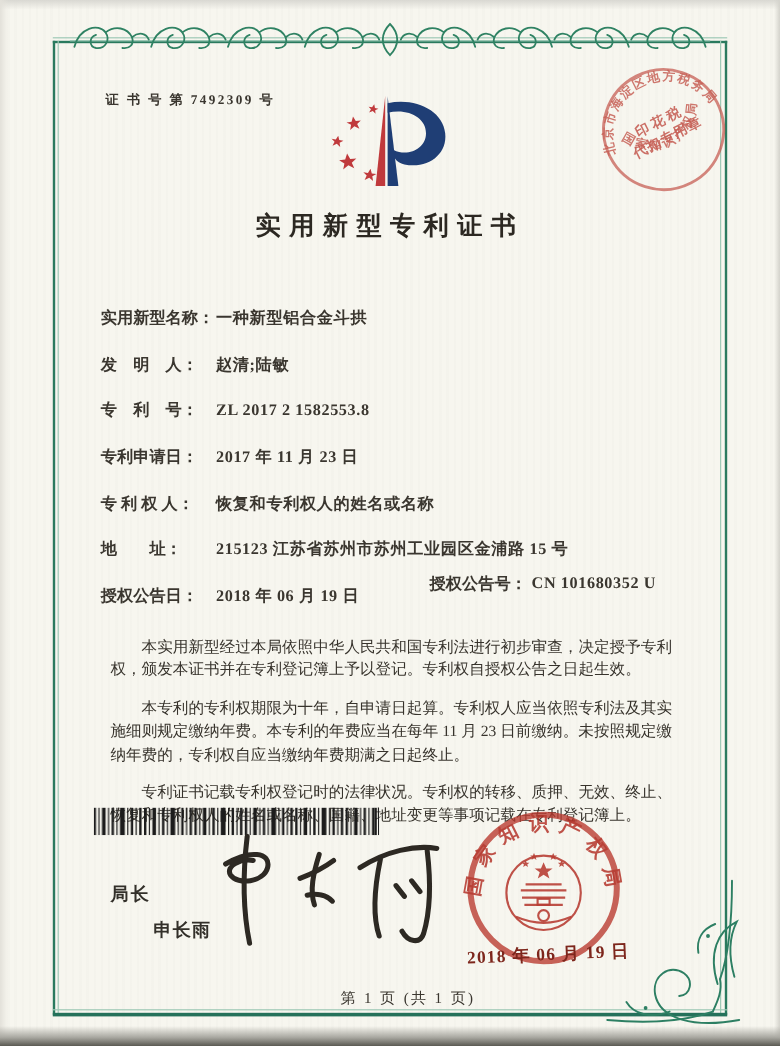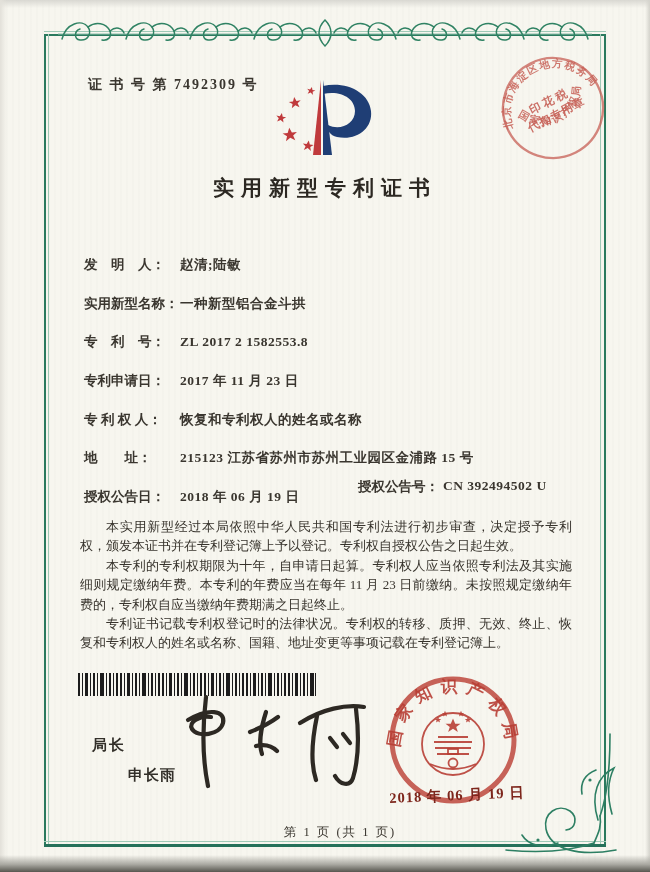--- a/index.html
+++ b/index.html
@@ -17,34 +17,34 @@
   .vl-dark{width:2px;background:#2a7a5e;}
   .vl-light{width:1px;background:#9fc9b6;}
   .hline{position:absolute;left:44px;width:562px;}
   .top-light{top:31px;height:1px;background:#9fc9b6;}
   .top-dark{top:34px;height:2px;background:#2a7a5e;}
   .bot-light{top:841px;height:1px;background:#9fc9b6;}
   .bot-dark{top:844px;height:3px;background:#25715a;}
   .flourish-top{position:absolute;left:58px;top:12px;}
   .corner-orn{position:absolute;left:498px;top:722px;}
   
-  .cert-no{position:absolute;left:88px;top:76px;font-size:14px;letter-spacing:2px;font-weight:600;color:#3a362f;}
+  .cert-no{position:absolute;left:88px;top:76px;font-size:11px;letter-spacing:2px;font-weight:600;color:#3a362f;}
   .logo{position:absolute;left:270px;top:78px;}
   .title{position:absolute;left:0;top:174px;width:650px;text-align:center;
          font-size:21px;font-weight:700;letter-spacing:7px;color:#2c2822;}
   
   .fields{position:absolute;left:84px;top:246px;width:500px;}
   .frow{height:38.6px;display:flex;align-items:center;position:relative;font-size:13.5px;}
   .flabel{display:inline-block;min-width:96px;font-weight:700;color:#3a362f;white-space:pre;}
   .fvalue{font-weight:600;color:#3a362f;letter-spacing:.5px;white-space:pre;}
   .grant-no{position:absolute;left:274px;top:0;height:100%;display:flex;align-items:flex-start;}
   
   .body-text{position:absolute;left:80px;top:517px;width:492px;font-size:13px;line-height:19.4px;
              text-align:justify;color:#37332c;font-weight:500;}
-  .body-text p{margin:0;text-indent:2em;}
+  .body-text p{margin:12px;text-indent:2em;}
   
   .barcode{position:absolute;left:78px;top:673px;}
   
   .director-title{position:absolute;left:92px;top:736px;font-family:Liberation Serif, serif;font-size:15px;font-weight:600;color:#33302a;letter-spacing:2px;}
   .director-name{position:absolute;left:92px;top:766px;font-family:"Liberation Sans",sans-serif;font-size:15px;font-weight:600;color:#33302a;letter-spacing:1px;margin-left:36px;}
   .signature{position:absolute;left:150px;top:690px;}
   
   .agency-seal{position:absolute;left:378px;top:666px;opacity:.92;}
   .seal-date{position:absolute;left:382px;top:786px;width:150px;text-align:center;font-size:14.5px;
              font-weight:700;color:#7d261c;letter-spacing:1px;transform:rotate(-2.5deg);}
@@ -114,26 +114,26 @@
     <use href="#star" transform="translate(25,25) scale(0.6) rotate(-8)" fill="#c03a3c"></use>
     <use href="#star" transform="translate(11,40) scale(0.5) rotate(10)" fill="#c03a3c"></use>
     <use href="#star" transform="translate(20,57) scale(0.72) rotate(-6)" fill="#c03a3c"></use>
     <use href="#star" transform="translate(38,68) scale(0.55) rotate(8)" fill="#c03a3c"></use>
   </svg>
 
   <div class="title">实用新型专利证书</div>
 
   <div class="fields">
     <div class="frow">
+      <span class="flabel">实用新型名称：</span>
+      <span class="fvalue">一种新型铝合金斗拱</span>
+    </div>
+    <div class="frow">
       <span class="flabel">发　明　人：</span>
       <span class="fvalue">赵清;陆敏</span>
-    </div>
-    <div class="frow">
-      <span class="flabel">实用新型名称：</span>
-      <span class="fvalue">一种新型铝合金斗拱</span>
     </div>
     <div class="frow">
       <span class="flabel">专　利　号：</span>
       <span class="fvalue">ZL 2017 2 1582553.8</span>
     </div>
     <div class="frow">
       <span class="flabel">专利申请日：</span>
       <span class="fvalue">2017 年 11 月 23 日</span>
     </div>
     <div class="frow">
@@ -142,21 +142,21 @@
     </div>
     <div class="frow">
       <span class="flabel">地　　址：</span>
       <span class="fvalue">215123 江苏省苏州市苏州工业园区金浦路 15 号</span>
     </div>
     <div class="frow">
       <span class="flabel">授权公告日：</span>
       <span class="fvalue">2018 年 06 月 19 日</span>
       <span class="grant-no">
         <span class="flabel" style="min-width:0;margin-right:4px">授权公告号：</span>
-        <span class="fvalue">CN 392494502 U</span>
+        <span class="fvalue">CN 101680352 U</span>
       </span>
     </div>
   </div>
 
   <div class="body-text">
     <p>本实用新型经过本局依照中华人民共和国专利法进行初步审查，决定授予专利权，颁发本证书并在专利登记簿上予以登记。专利权自授权公告之日起生效。</p>
     <p>本专利的专利权期限为十年，自申请日起算。专利权人应当依照专利法及其实施细则规定缴纳年费。本专利的年费应当在每年 11 月 23 日前缴纳。未按照规定缴纳年费的，专利权自应当缴纳年费期满之日起终止。</p>
     <p>专利证书记载专利权登记时的法律状况。专利权的转移、质押、无效、终止、恢复和专利权人的姓名或名称、国籍、地址变更等事项记载在专利登记簿上。</p>
   </div>
 

